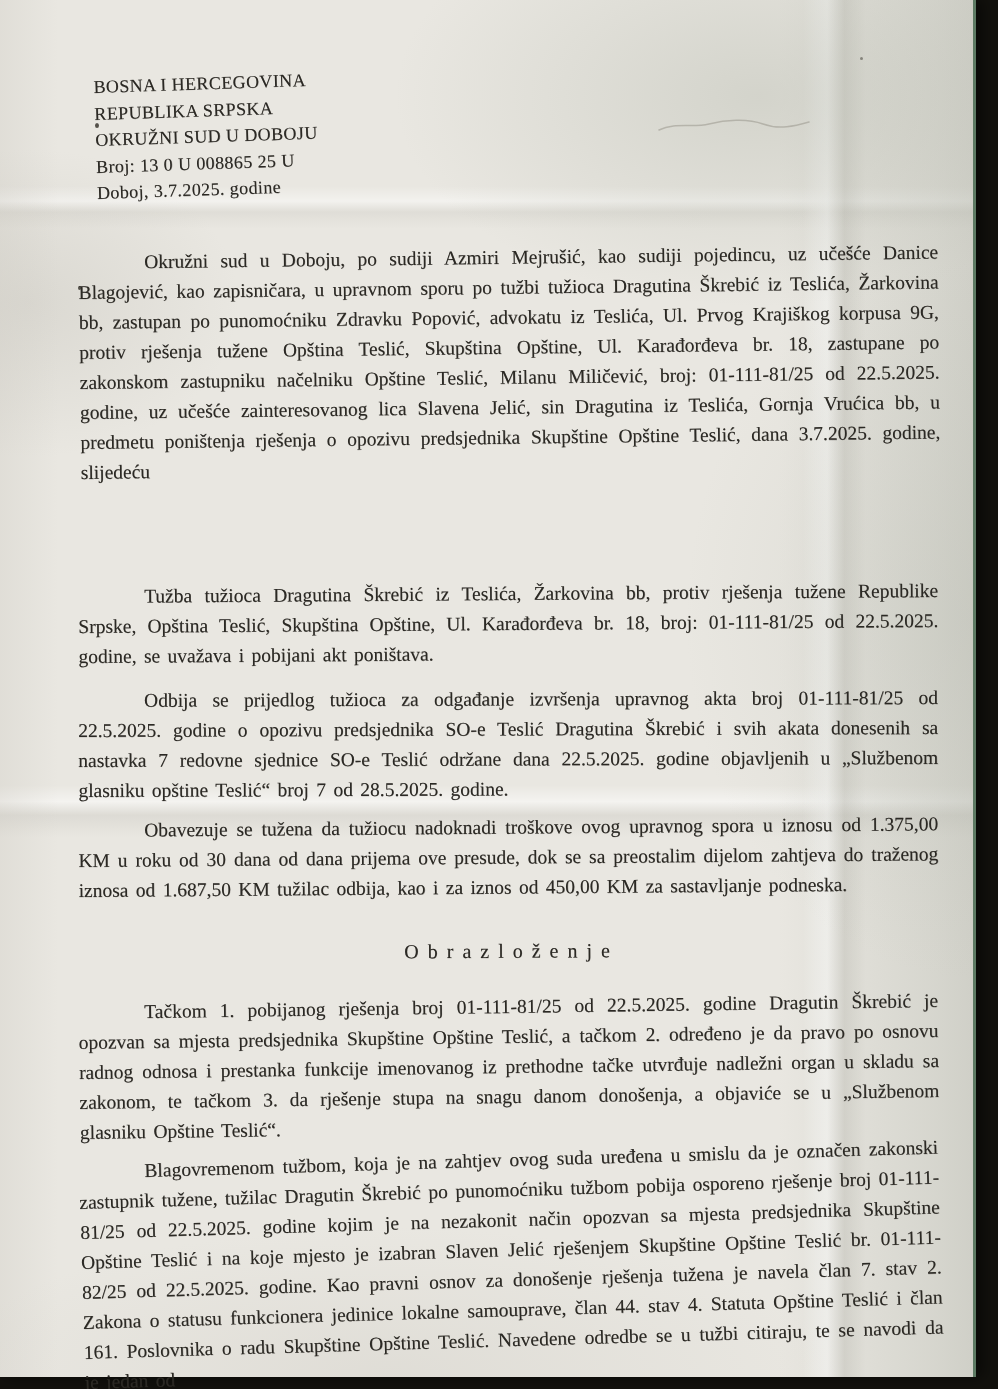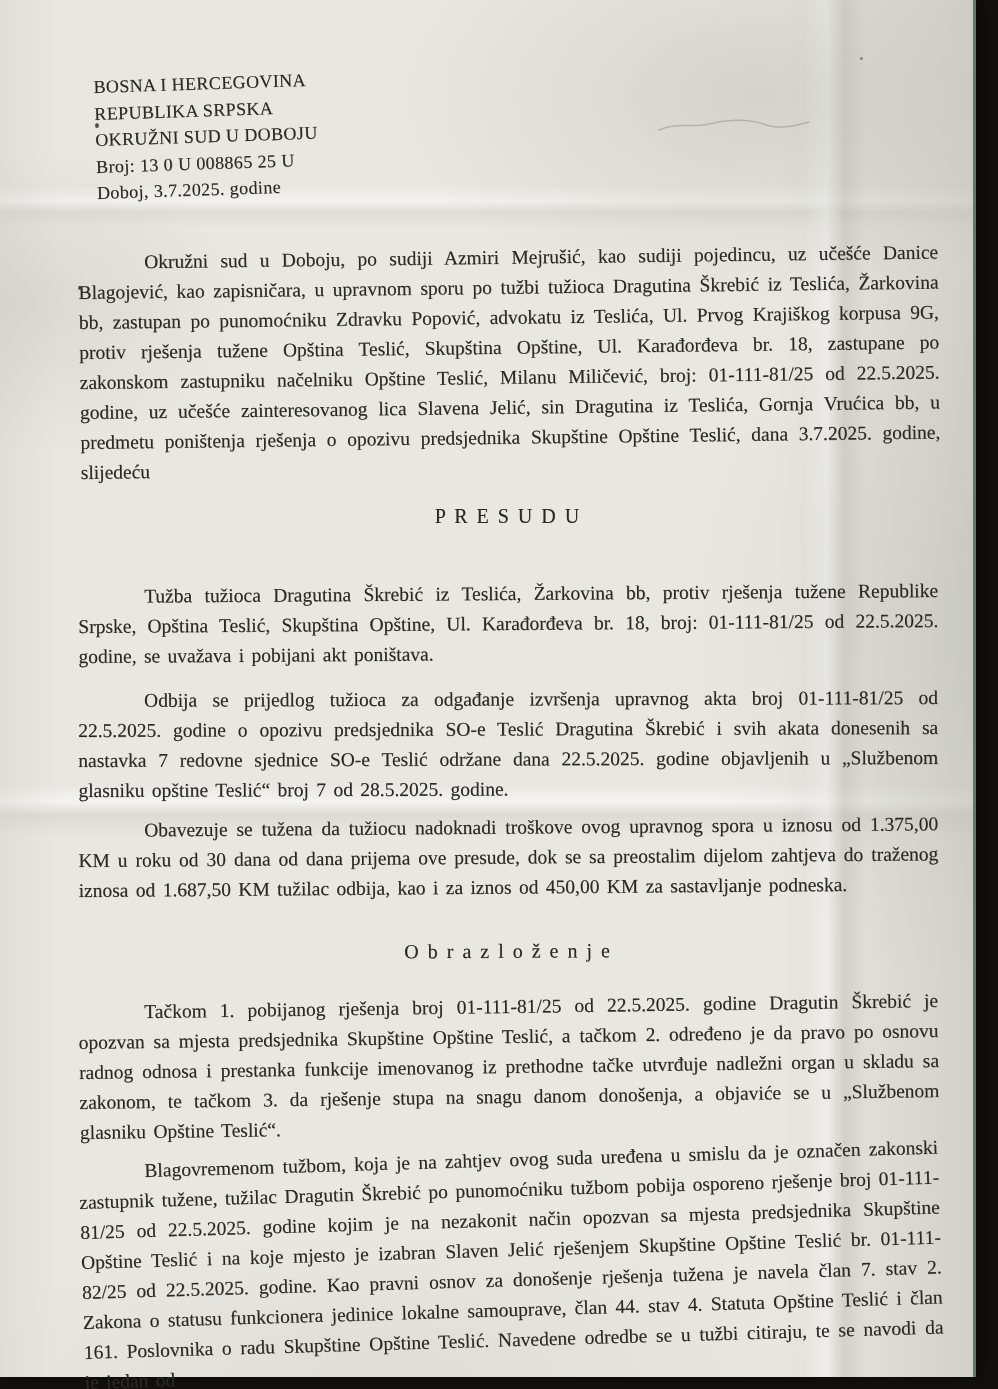--- a/index.html
+++ b/index.html
@@ -84,21 +84,20 @@
     <div class="txt hdr">
       <div>BOSNA I HERCEGOVINA</div>
       <div>REPUBLIKA SRPSKA</div>
       <div>OKRUŽNI SUD U DOBOJU</div>
       <div>Broj: 13 0 U 008865 25 U</div>
       <div>Doboj,  3.7.2025.  godine</div>
     </div>
 
     <div class="txt para intro">Okružni sud u Doboju, po sudiji Azmiri Mejrušić, kao sudiji pojedincu, uz učešće Danice Blagojević, kao zapisničara,  u upravnom sporu po tužbi tužioca Dragutina Škrebić iz Teslića, Žarkovina bb, zastupan po punomoćniku Zdravku Popović, advokatu iz Teslića, Ul. Prvog Krajiškog korpusa 9G, protiv rješenja tužene Opština Teslić, Skupština Opštine, Ul. Karađorđeva br. 18, zastupane po  zakonskom zastupniku načelniku Opštine Teslić, Milanu Miličević, broj: 01-111-81/25 od 22.5.2025. godine, uz učešće zainteresovanog lica Slavena Jelić, sin Dragutina iz Teslića, Gornja Vrućica bb, u predmetu poništenja rješenja o opozivu predsjednika Skupštine Opštine Teslić,  dana 3.7.2025.  godine, slijedeću</div>
 
-    <div class="txt heading h-presuda">P R E S U D U</div>
 
     <div class="txt para p1">Tužba tužioca Dragutina Škrebić iz Teslića, Žarkovina bb, protiv rješenja  tužene Republike Srpske, Opština Teslić, Skupština Opštine, Ul. Karađorđeva br. 18, broj: 01-111-81/25 od 22.5.2025. godine, se uvažava i pobijani akt poništava.</div>
     <div class="txt para p2">Odbija se prijedlog tužioca za odgađanje izvršenja upravnog akta broj 01-111-81/25 od 22.5.2025. godine o opozivu predsjednika SO-e Teslić Dragutina Škrebić  i svih akata donesenih sa nastavka 7 redovne sjednice SO-e Teslić održane dana 22.5.2025. godine objavljenih u „Službenom glasniku opštine Teslić“ broj 7 od 28.5.2025. godine.</div>
     <div class="txt para p3">Obavezuje se tužena da tužiocu nadoknadi troškove ovog upravnog spora u iznosu od 1.375,00 KM u roku od 30 dana od dana prijema ove presude, dok se sa preostalim dijelom zahtjeva do traženog iznosa od 1.687,50 KM tužilac odbija, kao i za iznos od  450,00 KM za sastavljanje podneska.</div>
 
     <div class="txt heading h-obrazlozenje">O b r a z l o ž e n j e</div>
 
     <div class="txt para p4">Tačkom 1. pobijanog rješenja broj 01-111-81/25 od 22.5.2025. godine Dragutin Škrebić je opozvan sa mjesta predsjednika Skupštine Opštine Teslić, a tačkom 2. određeno je da pravo po osnovu radnog odnosa i prestanka funkcije imenovanog iz prethodne tačke utvrđuje nadležni organ u skladu sa zakonom, te tačkom 3. da rješenje stupa na snagu danom donošenja, a objaviće se u „Službenom glasniku Opštine Teslić“.</div>
     <div class="txt para p5">Blagovremenom tužbom, koja je na zahtjev ovog suda uređena u smislu da je označen zakonski zastupnik tužene, tužilac Dragutin Škrebić po punomoćniku tužbom  pobija osporeno rješenje broj 01-111-81/25 od 22.5.2025. godine kojim je na nezakonit način opozvan sa mjesta predsjednika Skupštine Opštine Teslić i na koje mjesto je izabran Slaven Jelić rješenjem Skupštine Opštine Teslić br. 01-111-82/25 od  22.5.2025.  godine. Kao pravni osnov za donošenje rješenja tužena je navela član 7. stav 2. Zakona o statusu funkcionera jedinice lokalne samouprave, član 44. stav 4. Statuta Opštine Teslić i član 161. Poslovnika o radu Skupštine Opštine Teslić. Navedene odredbe se u tužbi citiraju, te se navodi da je jedan od</div>
 

